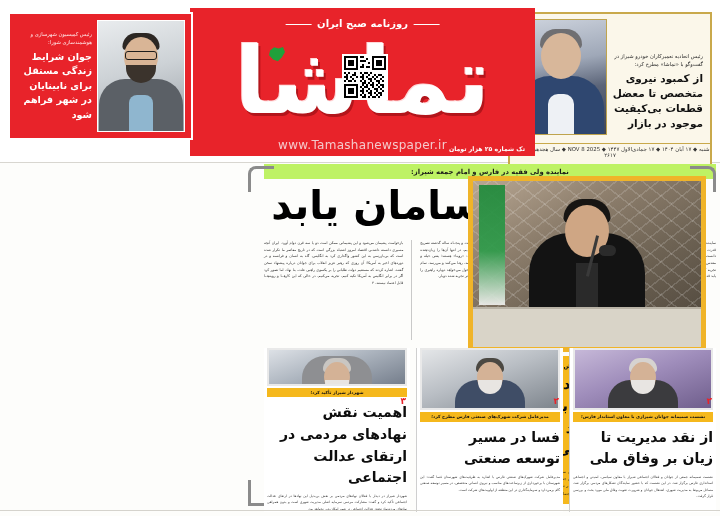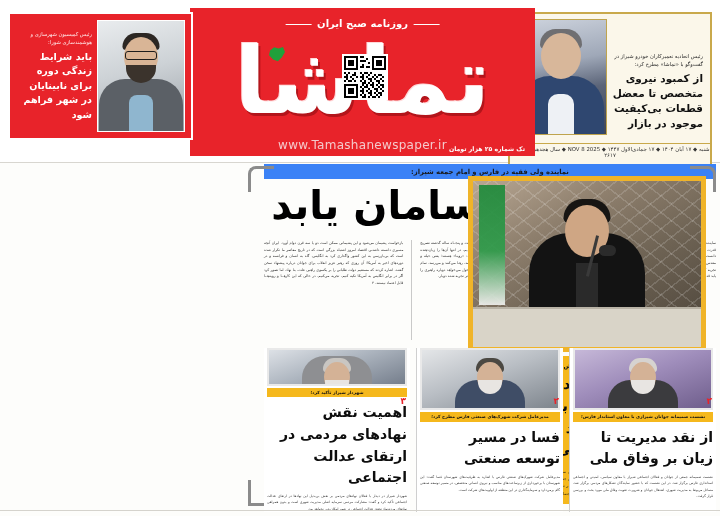--- a/index.html
+++ b/index.html
@@ -162,21 +162,21 @@
     position:absolute; top:44px; left:50%; transform:translateX(-50%);
     width:30px; height:18px; background:#3b332c; border-radius:0 0 15px 15px;
   }
   .mast-right-photo .body { bottom:0; width:84px; height:52px; background:#5b6066; border-radius:26px 26px 0 0; }
   .mast-right-photo .shirt { bottom:0; width:24px; height:36px; background:#8fb6cf; border-radius:8px 8px 0 0; }
 
   
   .lead-kicker-bar {
     position: absolute; top: 164px; left: 264px;
     width: 452px; height: 15px;
-    background: #3b82f6;
+    background: #bef264;
     display: flex; align-items: center; justify-content: center;
   }
   .lead-kicker-bar span { font-size: 6.8px; font-weight: bold; color: #1a1a1a; }
 
   .lead-head {
     position: absolute; top: 179px; left: 264px;
     width: 452px; height: 52px;
     display: flex; align-items: center; justify-content: center;
     font-size: 40px; font-weight: bold; color: #000;
     letter-spacing: -1px; line-height: 1;
@@ -428,21 +428,21 @@
           </g>
         </svg>
       </div>
       <div class="price">تک شماره ۲۵ هزار تومان</div>
       <div class="url">www.Tamashanewspaper.ir</div>
     </div>
 
     <div class="mast-right">
       <div class="mast-right-text">
         <div class="kicker-white">رئیس کمیسیون شهرسازی و هوشمندسازی شورا:</div>
-        <div class="mast-right-head">باید شرایط زندگی دوره برای نابینایان در شهر فراهم شود</div>
+        <div class="mast-right-head">جوان شرایط زندگی مستقل برای نابینایان در شهر فراهم شود</div>
       </div>
       <div class="mast-right-photo">
         <div class="face body"></div>
         <div class="face shirt"></div>
         <div class="face hair"></div>
         <div class="face head"></div>
         <div class="beard"></div>
         <div class="glasses"></div>
       </div>
     </div>

